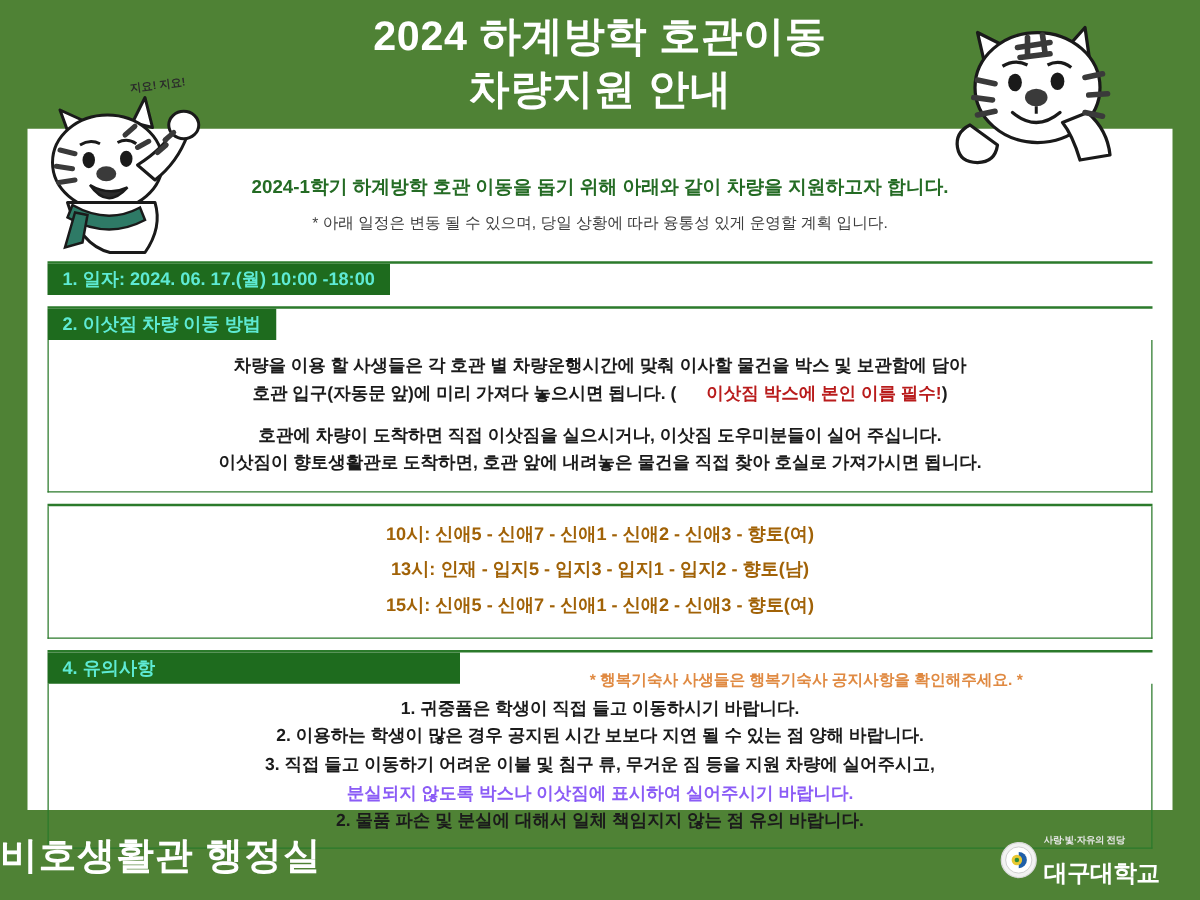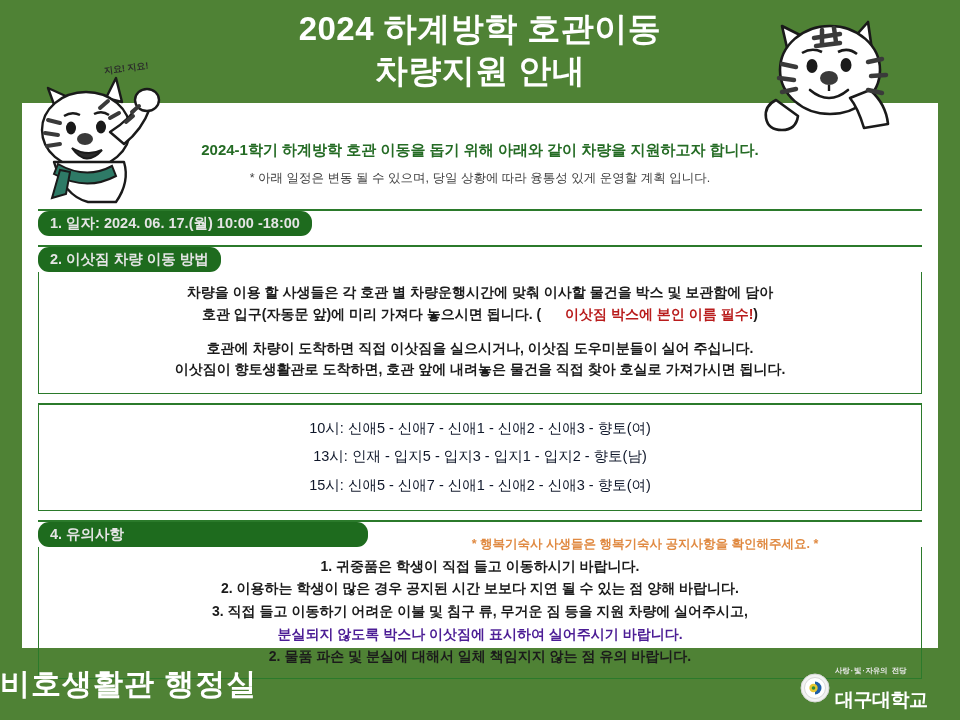--- a/index.html
+++ b/index.html
@@ -46,55 +46,55 @@
     color:#3d3d3d; font-size:12.5px; font-weight:400; line-height:1.5;
     margin-top:7px; white-space:nowrap;
   }
 
   
   .section { position:relative; margin:0 16px; }
   .rule-top { border-top:2px solid #2B7A2B; height:0; }
 
   .headrow { display:flex; align-items:stretch; height:25px; }
   .sec-head {
-    background:#1E6B1E; color:#e5e5e5; font-size:14.5px; font-weight:700;
-    display:flex; align-items:center; padding:0 12px; white-space:nowrap;border-radius:11px;
+    background:#1E6B1E; color:#5eead4; font-size:14.5px; font-weight:700;
+    display:flex; align-items:center; padding:0 12px; white-space:nowrap;
   }
   .head-note {
     flex:1; display:flex; align-items:center; justify-content:center;
     color:#E08A42; font-size:12.5px; font-weight:700; white-space:nowrap;margin-top:21px;
   }
 
   .body-box {
     border:1.5px solid #2B7A2B; border-top:none;
     padding:10px 14px 12px; text-align:center;
   }
 
   .para { color:#1b1b1b; font-size:14px; font-weight:700; line-height:1.55; white-space:nowrap; }
   .para + .para { margin-top:12px; }
   .hl { color:#b91c1c;margin-left:24px; }
 
-  .sched { color:#0f172a; font-size:14.5px; font-weight:400; line-height:1.95; white-space:nowrap; }
+  .sched { color:#a16207; font-size:14.5px; font-weight:700; line-height:1.95; white-space:nowrap; }
 
   .note-item { color:#1b1b1b; font-size:14px; font-weight:700; line-height:1.62; white-space:nowrap; }
-  .note-item .sub { color:#4c1d95; display:block; }
+  .note-item .sub { color:#8b5cf6; display:block; }
 
   
   .footer {
     position:absolute; left:0; top:648px; width:784px; height:72px;
     display:flex; align-items:center; justify-content:flex-start; z-index:4;
   }
   .footer-title {
     color:#ffffff; font-size:30px; font-weight:700; letter-spacing:1px; white-space:nowrap;
   }
   .logo {
     position:absolute; left:800px; top:668px; display:flex; align-items:center; gap:5px; z-index:5;
   }
   .logo-text { display:flex; flex-direction:column; line-height:1; }
-  .logo-tag { color:#e8e8e8; font-size:7.5px; font-weight:700; white-space:nowrap; margin-bottom:14px; letter-spacing:-0.2px;font-family:Liberation Mono, monospace; }
+  .logo-tag { color:#e8e8e8; font-size:7.5px; font-weight:700; white-space:nowrap; margin-bottom:14px; letter-spacing:-0.2px; }
   .logo-name { color:#ffffff; font-size:19px; font-weight:700; white-space:nowrap; letter-spacing:-0.5px; }
 </style>
 </head>
 <body>
 
 <div class="title-area">
   <div class="title-line">2024 하계방학 호관이동</div>
   <div class="title-line">차량지원 안내</div>
 </div>
 

